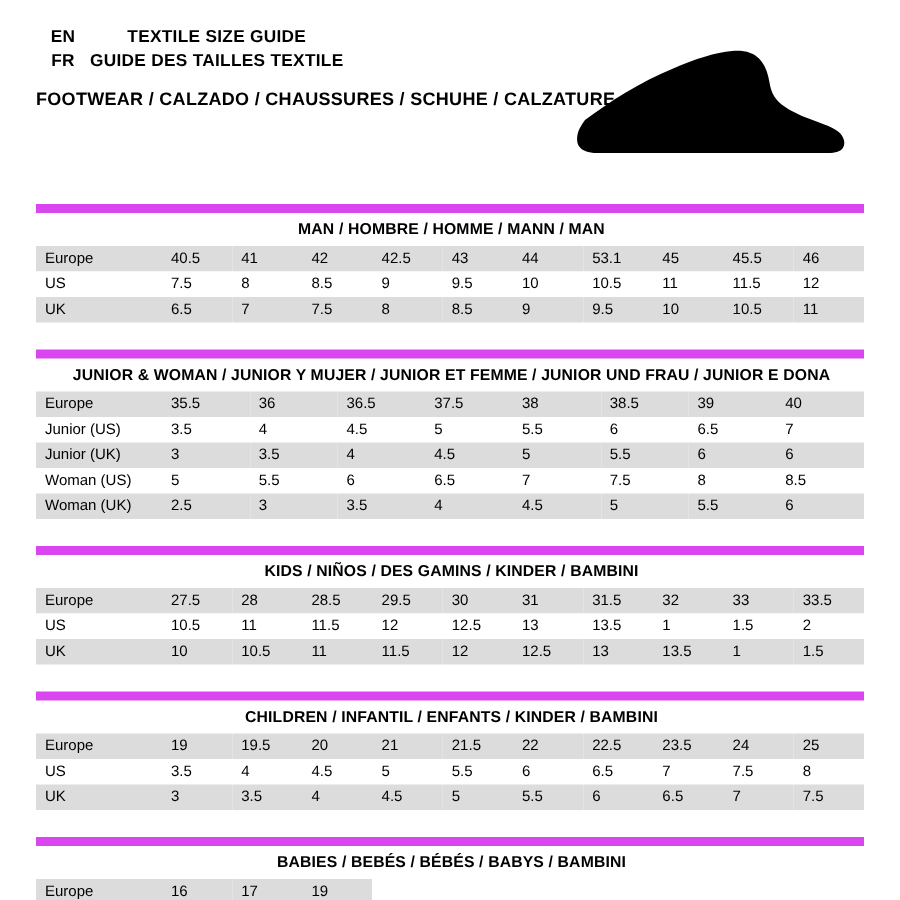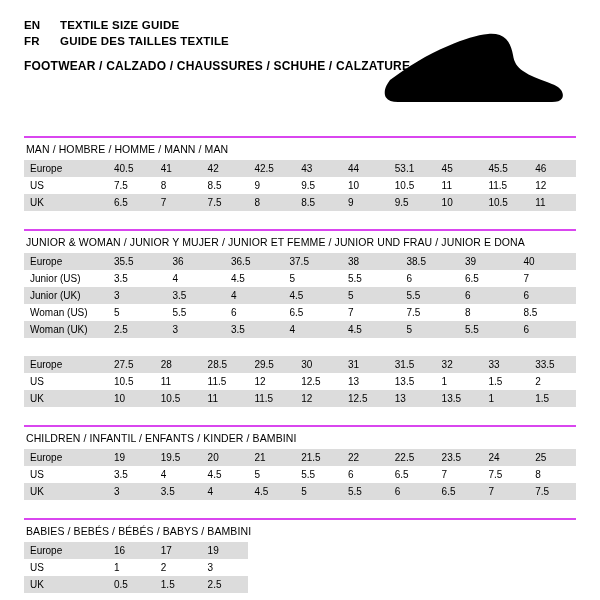--- a/index.html
+++ b/index.html
@@ -23,20 +23,21 @@
   }
   
   .header {
     position: relative;
     height: 100px;
   }
   .lang-table {
     border-collapse: collapse;
     font-size: 11.5px;
     line-height: 1.0;
+    text-align: center;
   }
   .lang-table td {
     padding: 2px 0 2px 0;
     vertical-align: top;
     white-space: nowrap;
   }
   .lang-code {
     width: 36px;
     font-weight: bold;
     letter-spacing: .2px;
@@ -60,25 +61,26 @@
     letter-spacing: .2px;
     margin: 10px 0 0 0;
   }
 
   
   .group {
     margin-top: 18px;
   }
   .group-title {
     font-size: 10.5px;
-    font-weight: normal;
+    font-weight: bold;
     letter-spacing: .1px;
-    border-top: 2px solid #d946ef;
+    border-top: 6px solid #d946ef;
     padding: 5px 0 5px 2px;
     margin: 0;
+    text-align: center;
   }
   table.sizes {
     border-collapse: collapse;
     width: 100%;
     font-size: 10px;
     table-layout: fixed;
   }
   table.sizes td {
     padding: 3px 0 3px 6px;
     vertical-align: middle;
@@ -227,20 +229,21 @@
               <td>4</td>
               <td>4.5</td>
               <td>5</td>
               <td>5.5</td>
               <td>6</td>
             </tr>
           </tbody>
         </table>
       </div>
       <div class="group">
+        <div class="group-title">KIDS / NIÑOS / DES GAMINS / KINDER / BAMBINI</div>
         <table class="sizes">
           <tbody>
             <tr class="shaded">
               <td class="row-label">Europe</td>
               <td>27.5</td>
               <td>28</td>
               <td>28.5</td>
               <td>29.5</td>
               <td>30</td>
               <td>31</td>

